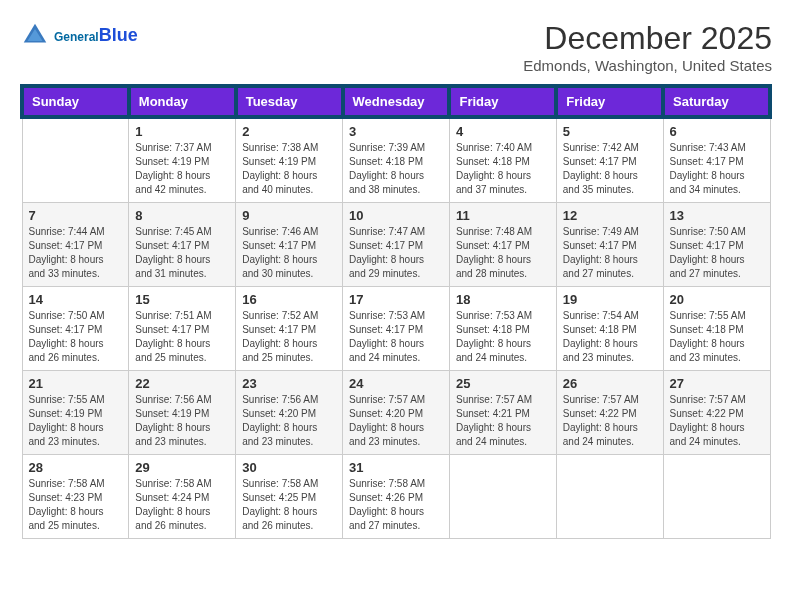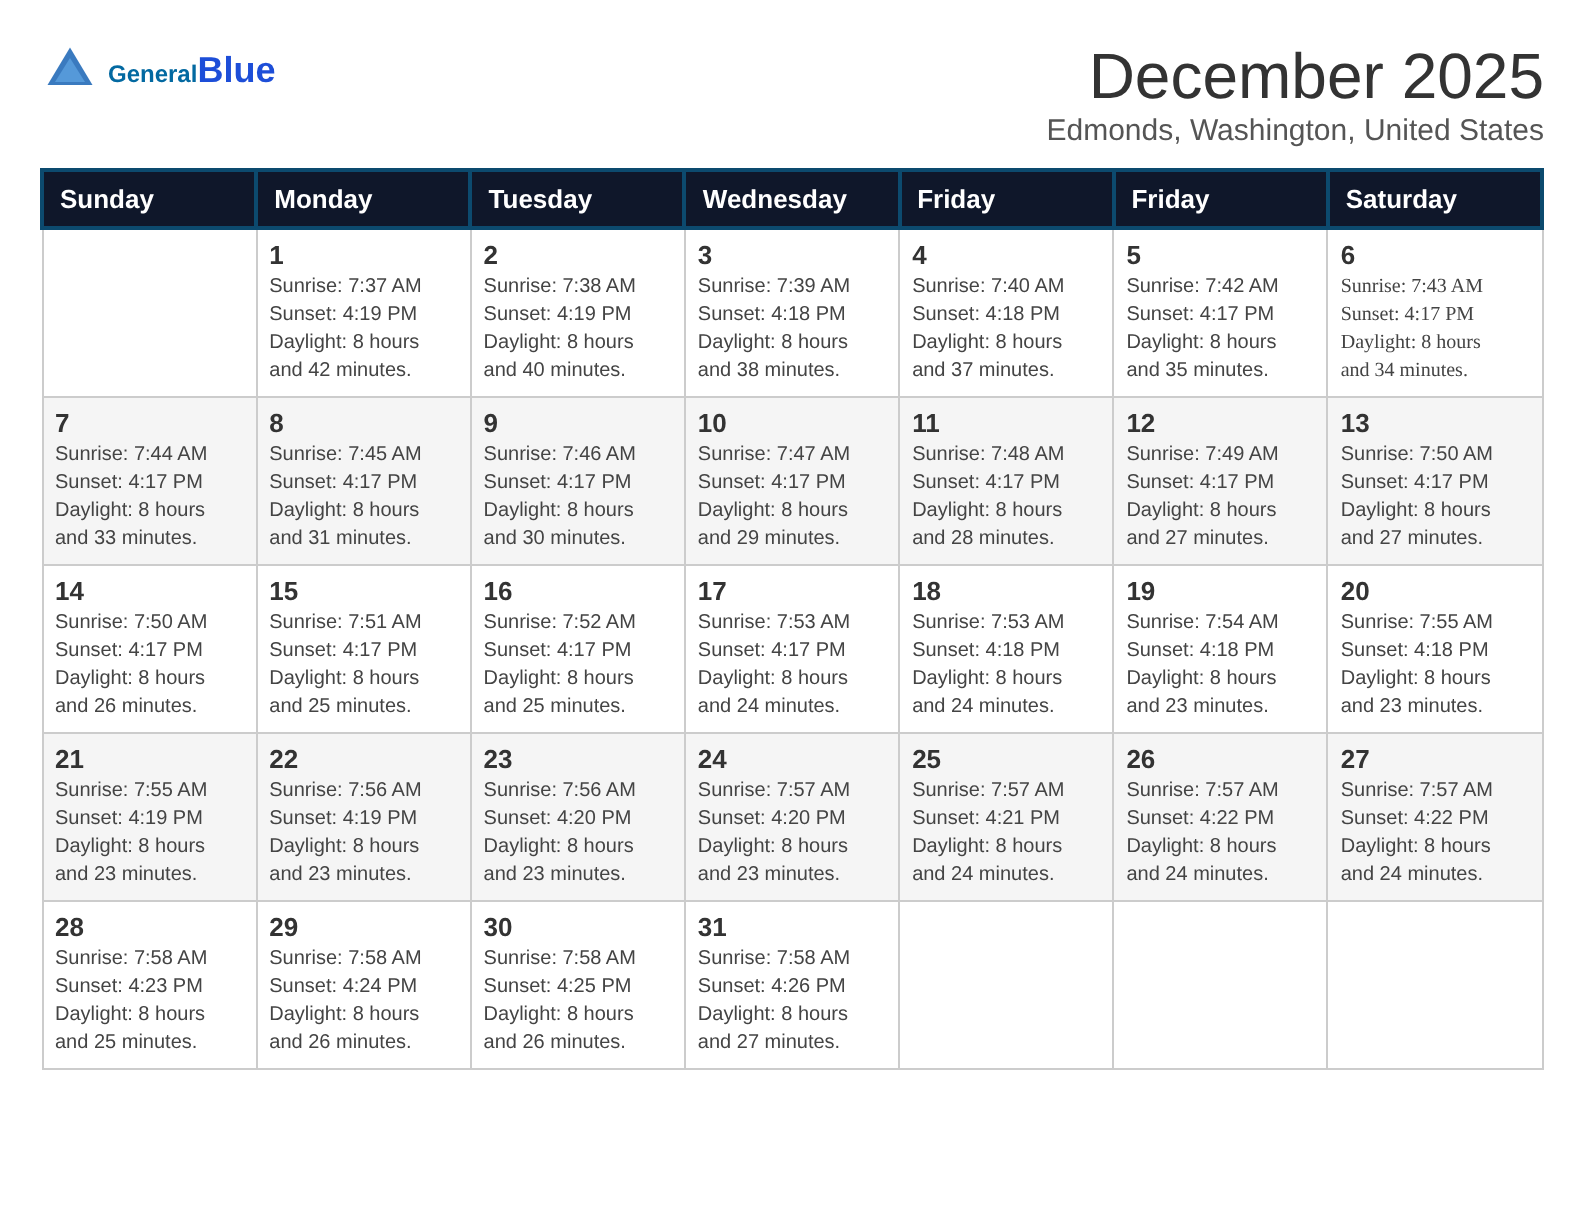--- a/index.html
+++ b/index.html
@@ -46,26 +46,26 @@
     .location-title {
       font-size: 15px;
       color: #555;
     }
     .calendar {
       width: 100%;
       border-collapse: collapse;
       border: 1px solid #ccc;
     }
     .calendar th {
-      background-color: #0f172a;
+      background-color: #6d28d9;
       color: #fff;
       text-align: left;
       padding: 6px 8px;
       font-size: 13px;
-      border: 2px solid #0c4a6e;
+      border: 4px solid #0c4a6e;
     }
     .calendar td {
       vertical-align: top;
       border: 1px solid #ccc;
       padding: 5px 6px;
       width: 107px;
       min-height: 80px;
       background: #fff;
     }
     .calendar tr:nth-child(even) td {
@@ -151,21 +151,21 @@
         </td>
         <td>
           <span class="day-num">5</span>
           <div class="day-info" style="white-space: pre-line;">Sunrise: 7:42 AM
 Sunset: 4:17 PM
 Daylight: 8 hours
 and 35 minutes.</div>
         </td>
         <td>
           <span class="day-num">6</span>
-          <div class="day-info" style="white-space: pre-line; font-family: Liberation Serif, serif;">Sunrise: 7:43 AM
+          <div class="day-info" style="white-space: pre-line;">Sunrise: 7:43 AM
 Sunset: 4:17 PM
 Daylight: 8 hours
 and 34 minutes.</div>
         </td>
       </tr>
       <tr>
         <td>
           <span class="day-num">7</span>
           <div class="day-info" style="white-space: pre-line;">Sunrise: 7:44 AM
 Sunset: 4:17 PM

